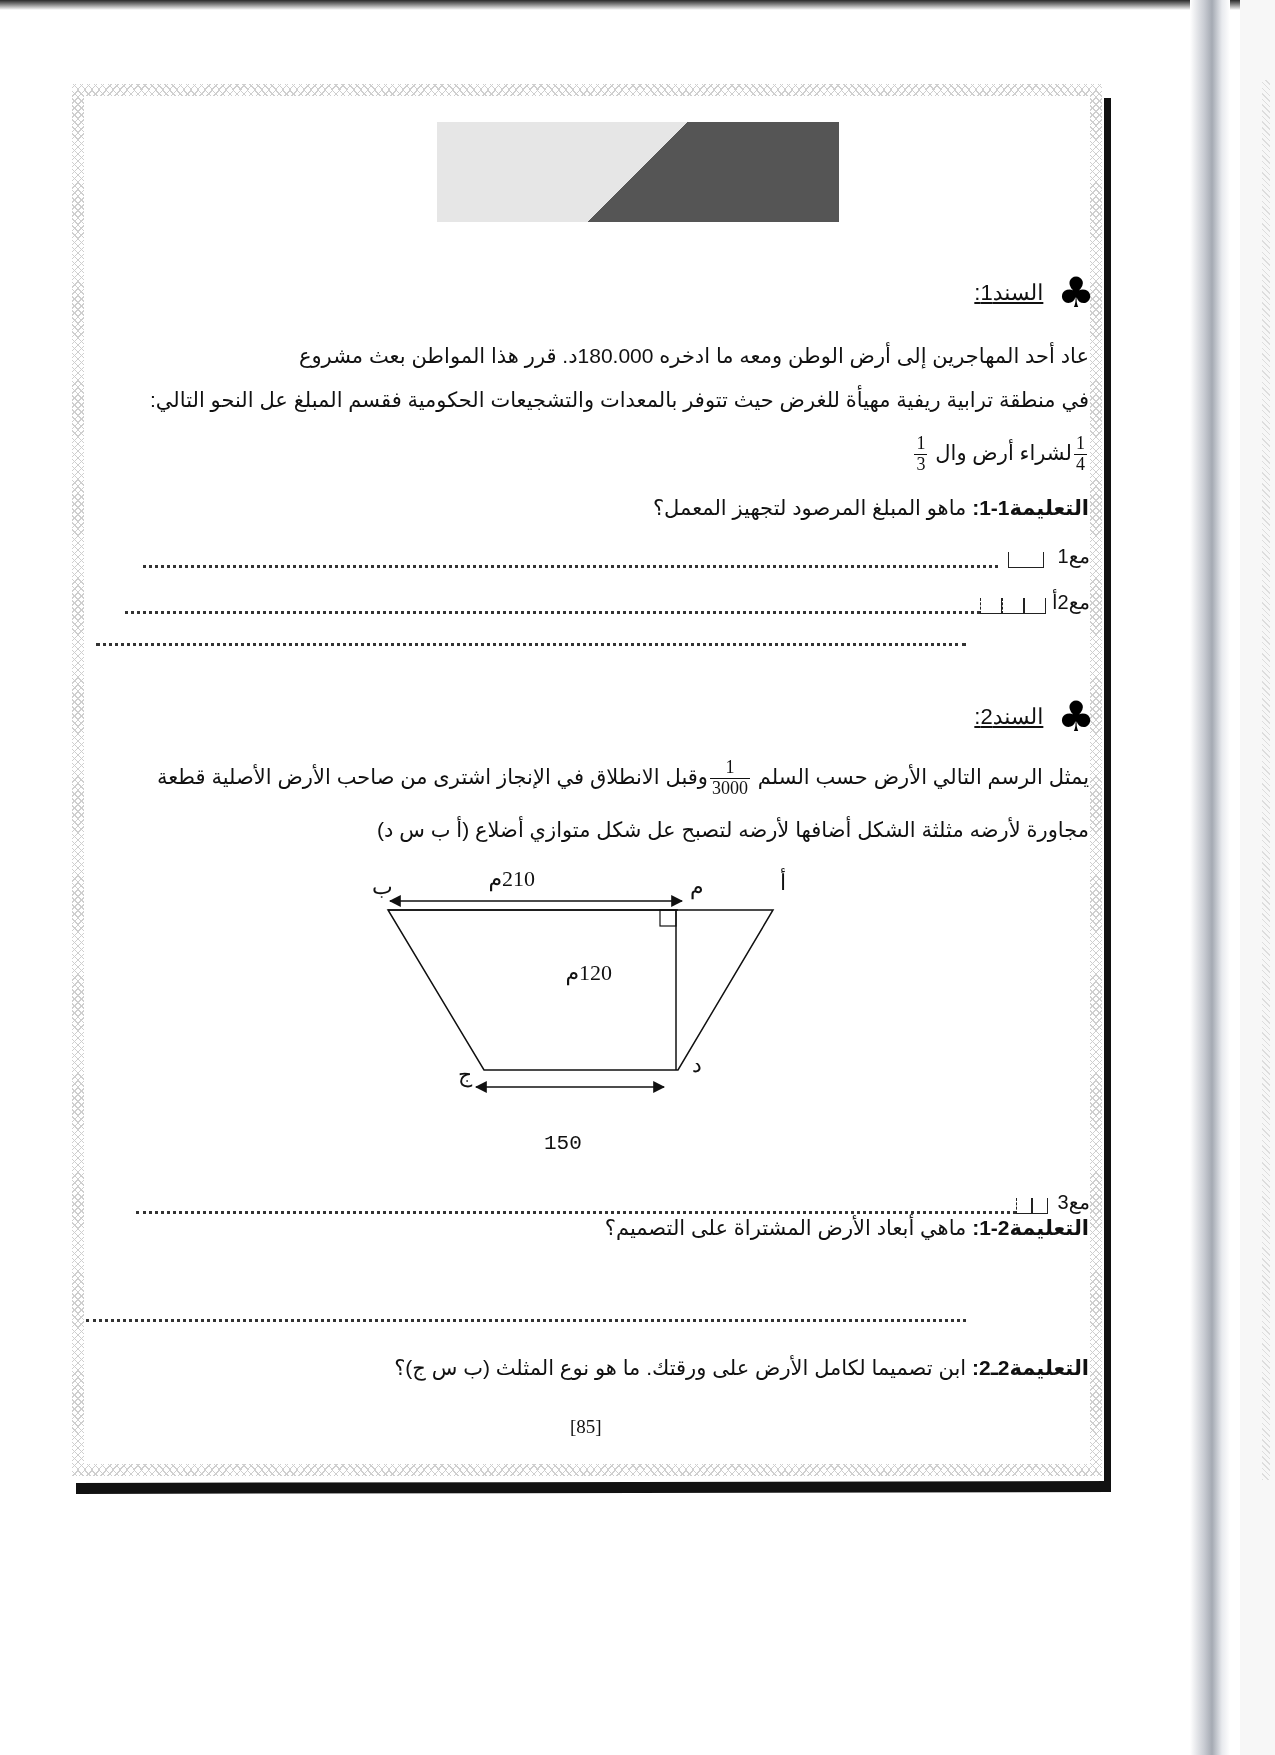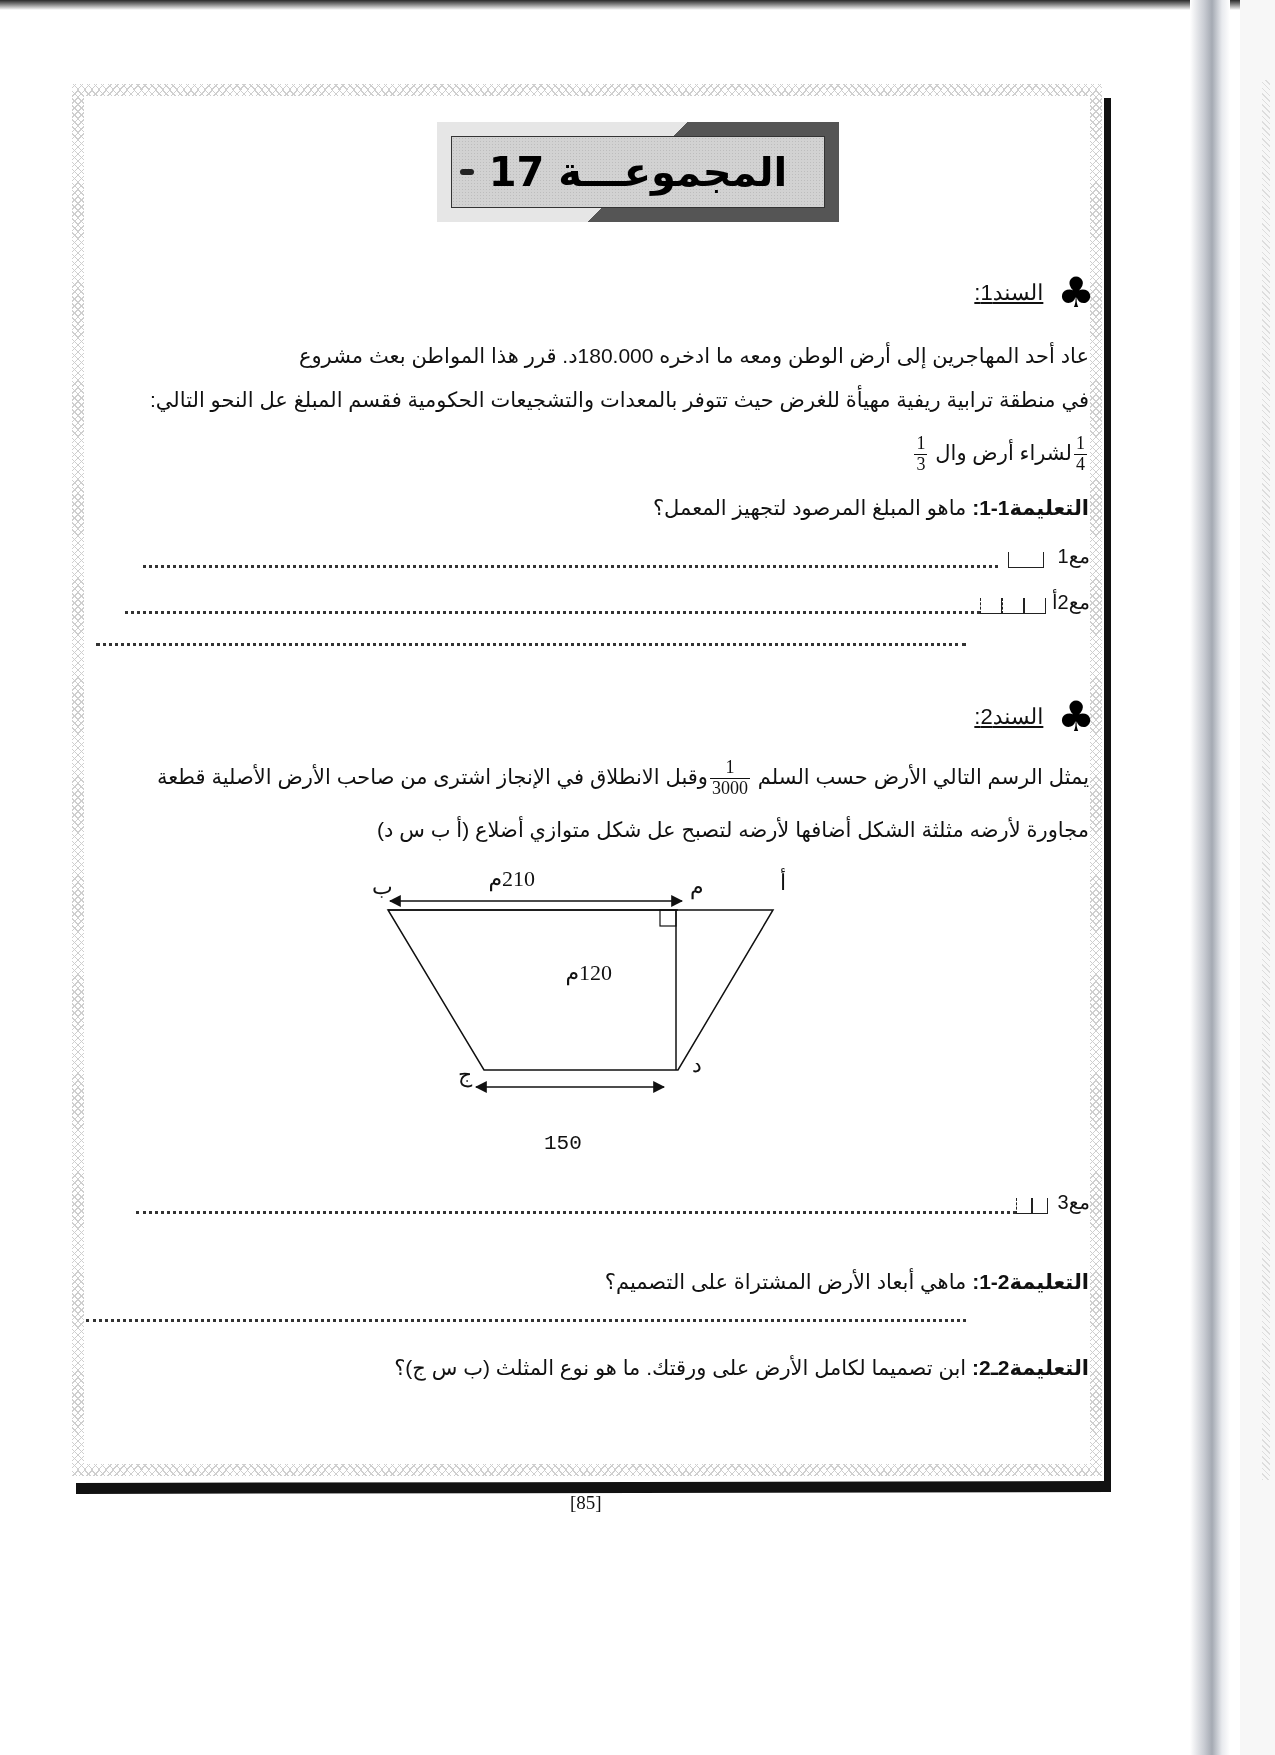--- a/index.html
+++ b/index.html
@@ -47,42 +47,38 @@
   .bold { font-weight: bold; }
 
   .answer-row { position: absolute; display: flex; align-items: flex-end; direction: rtl; font-family: "Liberation Sans", sans-serif; font-size: 20px; }
   .dots { border-bottom: 3px dotted #333; height: 10px; }
   .bracket { display: inline-block; height: 16px; border-left: 1px solid #222; border-right: 1px solid #222; border-bottom: 1px solid #222; }
   .bracket.mid { border-left: 1px dashed #222; }
 
   .diagram { position: absolute; left: 340px; top: 860px; }
   .diag-label { font-family: "Liberation Serif", serif; font-size: 22px; fill: #111; }
 
-  .page-num { position: absolute; left: 570px; top: 1492px; font-family: "Liberation Serif", serif; font-size: 19px; }
+  .page-num { position: absolute; left: 570px; top: 1416px; font-family: "Liberation Serif", serif; font-size: 19px; }
 </style>
 </head>
 <body>
 
 <div class="top-shadow"></div>
 <div class="spine"></div>
 <div class="right-edge"></div>
 <div class="right-edge-border"></div>
 
 <div class="frame">
     <div class="frame-inner"></div>
   </div>
 <div class="frame-right-bar"></div>
 <div class="frame-bottom-bar"></div>
 
 <div class="title-box">
   <div class="title-bevel-top"></div>
-  <div class="title-face">
-    <span class="title-mark"></span>
-    <span class="title-text">المجموعـــة 17</span>
-  </div>
 </div>
 
 <div class="section-head" style="right:180px; top:272px;">
   <span class="club">♣</span>
   <span class="section-label">السند1:</span>
 </div>
 
 <div class="line" style="top:344px;">عاد أحد المهاجرين إلى أرض الوطن ومعه ما ادخره 180.000د. قرر هذا المواطن بعث مشروع</div>
 <div class="line" style="top:388px;">في منطقة ترابية ريفية مهيأة للغرض حيث تتوفر بالمعدات والتشجيعات الحكومية فقسم المبلغ عل النحو التالي:</div>
 <div class="line" style="top:434px;">
@@ -147,21 +143,21 @@
   <text class="diag-label" x="32" y="34">ب</text>
   <text class="diag-label" x="350" y="34">م</text>
   <text class="diag-label" x="440" y="30">أ</text>
   <text class="diag-label" x="118" y="222">ج</text>
   <text class="diag-label" x="352" y="212">د</text>
   <text class="diag-label" x="195" y="26" direction="rtl">210م</text>
   <text class="diag-label" x="272" y="120" direction="rtl">120م</text>
 </svg>
 <div style="position:absolute; left:544px; top:1132px; font-family:Liberation Mono, monospace; font-size:21px;">150</div>
 
-<div class="line" style="top:1270px;">
+<div class="line" style="top:1216px;">
   <span class="bold">التعليمة2-1:</span>
   <span>ماهي أبعاد الأرض المشتراة على التصميم؟</span>
 </div>
 <div class="answer-row" style="right:185px; top:1190px;">
   <span>مع3</span>
   <span class="bracket" style="width:16px; margin-right:10px;"></span>
   <span class="bracket mid" style="width:16px;"></span>
   <span class="dots" style="width:880px;"></span>
 </div>
 <div class="answer-row" style="left:86px; top:1312px;">

